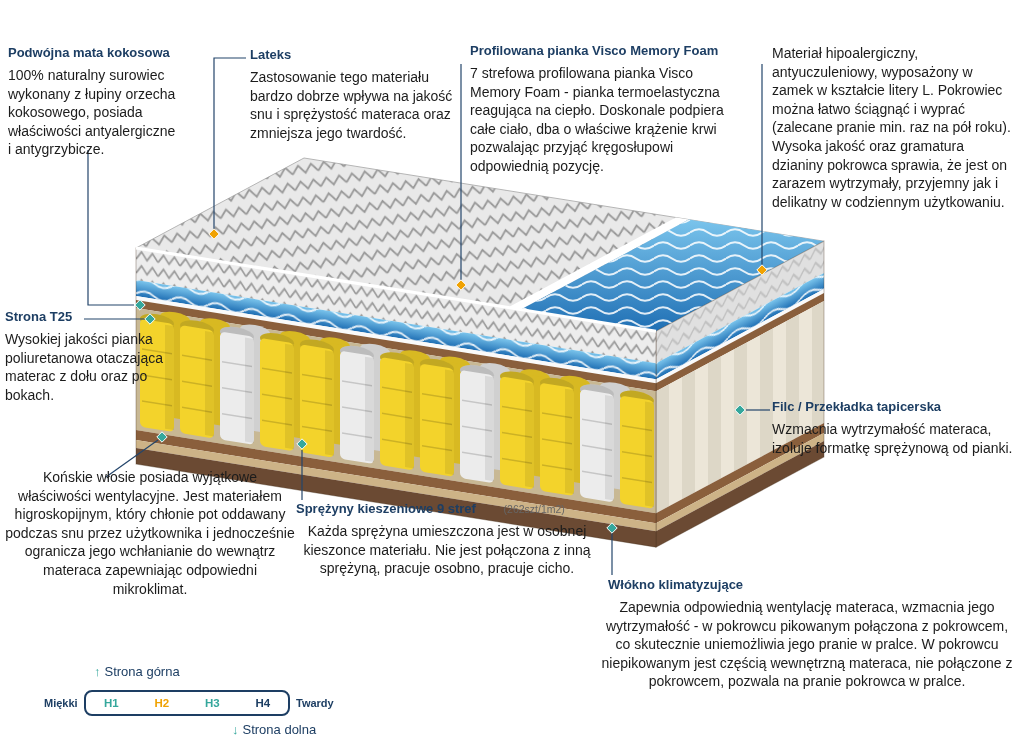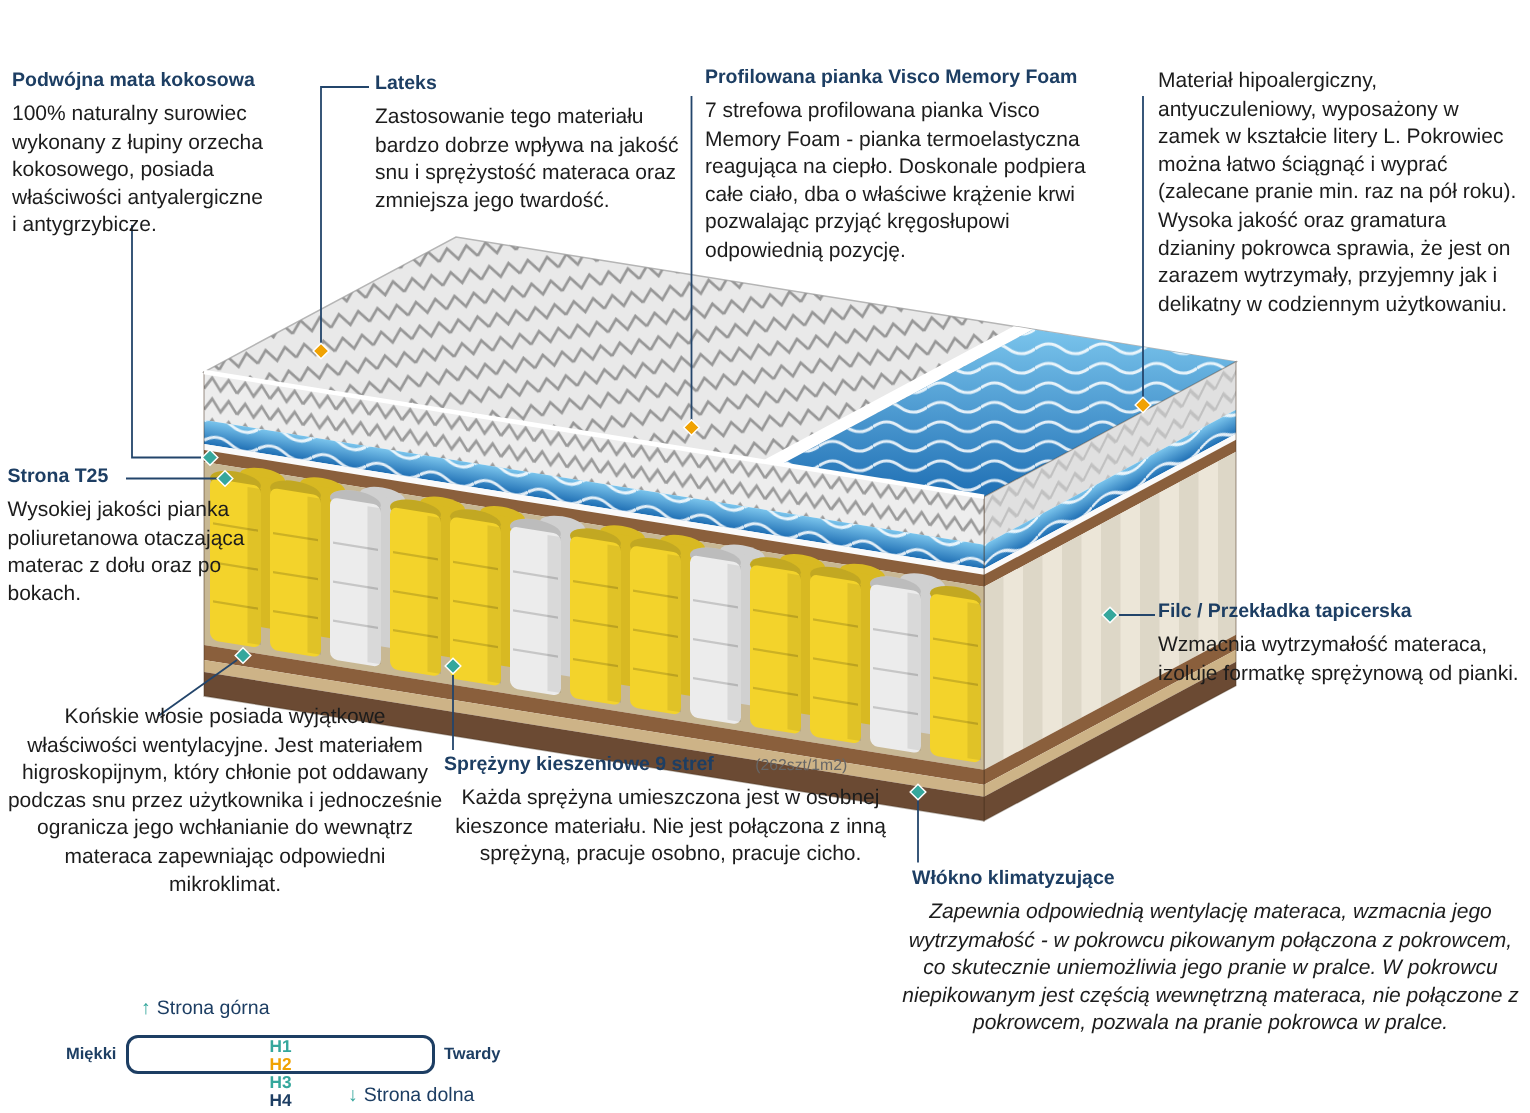--- a/index.html
+++ b/index.html
@@ -18,32 +18,32 @@
   #sec-visco{left:470px;top:44px;width:276px;}
   #sec-pokrowiec{left:772px;top:44px;width:244px;}
   #sec-t25{left:5px;top:310px;width:165px;}
   #sec-filc{left:772px;top:400px;width:244px;text-align:left;}
   #sec-konskie{left:5px;top:468px;width:290px;}
   #sec-konskie p{text-align:center;}
   #sec-sprezyny{left:296px;top:502px;width:302px;}
   #sec-sprezyny p{text-align:center;}
   #sec-wlokno{left:598px;top:578px;width:418px;}
   #sec-wlokno h3{margin-left:10px;}
-  #sec-wlokno p{text-align:center;font-style:italic;}
+  #sec-wlokno p{text-align:center;}
   .scale-item{position:absolute;z-index:3;}
   .arrow{color:#35a79c;font-weight:bold;font-size:13px;line-height:1;}
   .strona-label{font-size:13px;color:#1d3e63;}
   .side-indicator{display:flex;align-items:center;gap:4px;}
   #strona-gorna{left:94px;top:664px;}
   #strona-dolna{left:232px;top:722px;}
   #soft-label{left:44px;top:697px;font-size:11px;font-weight:bold;color:#1d3e63;}
   #hard-label{left:296px;top:697px;font-size:11px;font-weight:bold;color:#1d3e63;}
   #scale-box{left:84px;top:690px;width:206px;height:26px;border:2px solid #1d3e63;border-radius:8px;
              box-sizing:border-box;display:flex;align-items:center;justify-content:space-around;
-             font-size:11.5px;font-weight:bold;background:#fff;flex-direction:column;}
+             font-size:11.5px;font-weight:bold;background:#fff;}
   .h-teal{color:#35a79c}.h-orange{color:#f0a202}.h-navy{color:#1d3e63}
 </style>
 </head>
 <body>
 
 <div class="canvas">
 
 
   <svg class="mattress" width="760" height="470" viewBox="0 0 760 470">
     <defs>

